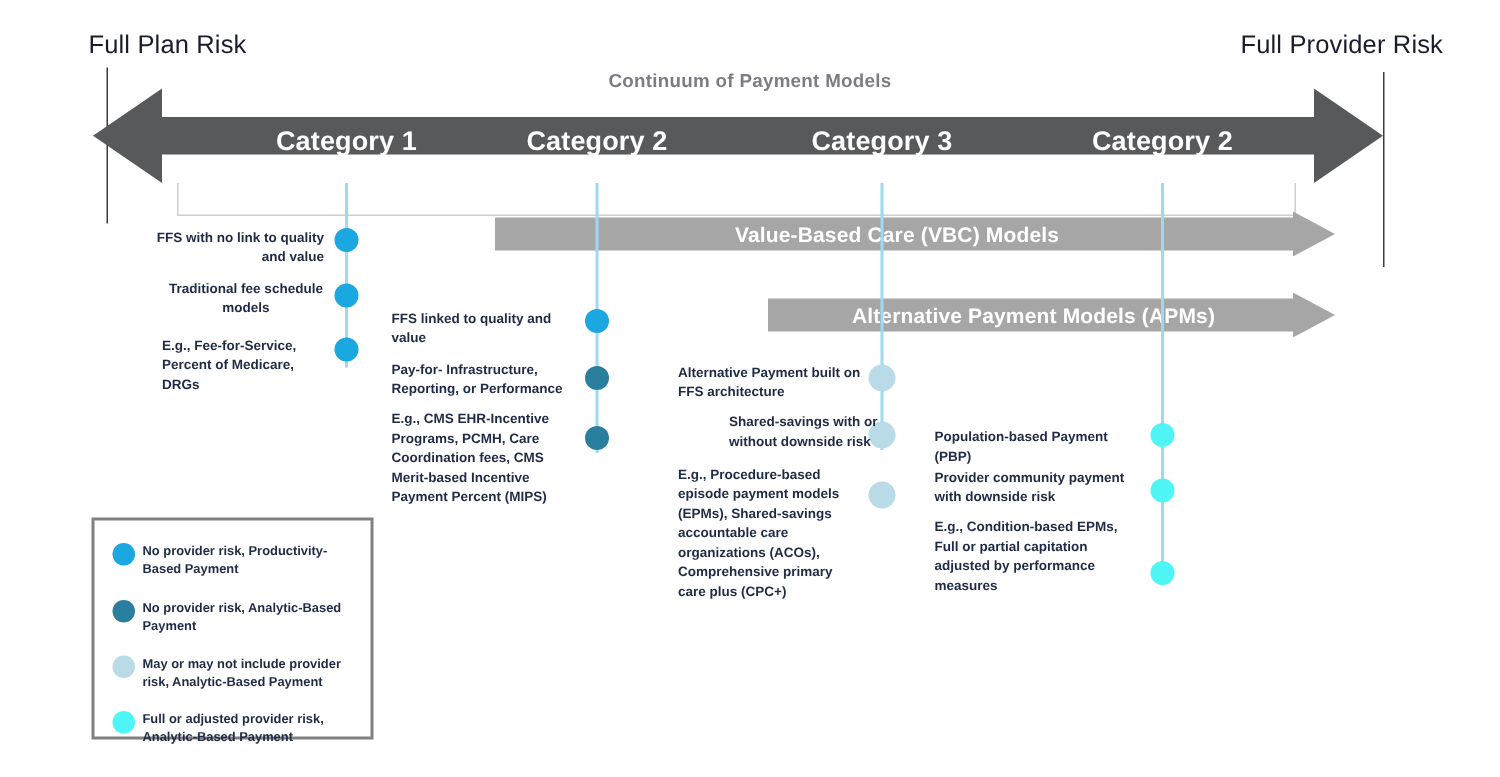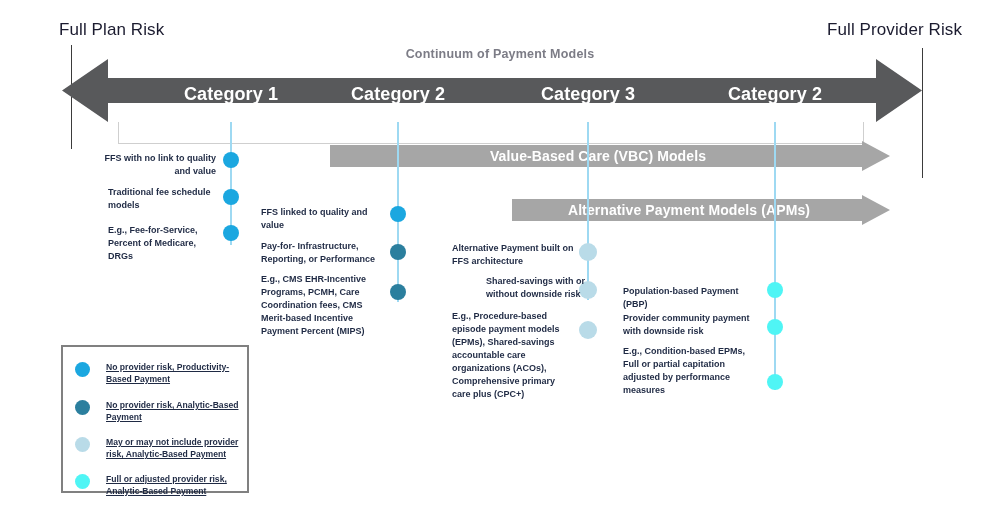--- a/index.html
+++ b/index.html
@@ -125,27 +125,26 @@
     position:absolute;
     left:12px;
     display:flex;
     align-items:flex-start;
   }
   .legend-swatch{
     width:15px;height:15px;border-radius:50%;
     flex:0 0 auto;margin-top:1px;
   }
   .legend-text{
-    margin-left:16px;
+    margin-left:5px;
     font-size:8.6px;
     font-weight:bold;
     line-height:12px;
     color:#1f2a44;
     width:135px;
-    text-decoration:underline;
   }
 </style>
 </head>
 <body>
 
 <div id="stage">
 
   <div class="endpoint-label" id="lbl-plan-risk">Full Plan Risk</div>
   <div class="endpoint-label" id="lbl-provider-risk">Full Provider Risk</div>
 
@@ -197,21 +196,21 @@
       <div class="dot" style="left: 398px; top: 292px; width: 16px; height: 16px; background: rgb(43, 127, 158);"></div>
       <div class="dot" style="left: 588px; top: 252px; width: 18px; height: 18px; background: rgb(185, 219, 232);"></div>
       <div class="dot" style="left: 588px; top: 290px; width: 18px; height: 18px; background: rgb(185, 219, 232);"></div>
       <div class="dot" style="left: 588px; top: 330px; width: 18px; height: 18px; background: rgb(185, 219, 232);"></div>
       <div class="dot" style="left: 775px; top: 290px; width: 16px; height: 16px; background: rgb(79, 245, 245);"></div>
       <div class="dot" style="left: 775px; top: 327px; width: 16px; height: 16px; background: rgb(79, 245, 245);"></div>
       <div class="dot" style="left: 775px; top: 382px; width: 16px; height: 16px; background: rgb(79, 245, 245);"></div>
     </div>
   <div id="texts-layer">
       <div class="col-text" style="left: 104px; top: 152px; width: 112px; text-align: right; color: rgb(31, 42, 68);">FFS with no link to quality and value</div>
-      <div class="col-text" style="left: 108px; top: 186px; width: 112px; text-align: left; color: rgb(31, 42, 68);">Traditional fee schedule models</div>
+      <div class="col-text" style="left: 108px; top: 186px; width: 112px; text-align: center; color: rgb(31, 42, 68);">Traditional fee schedule models</div>
       <div class="col-text" style="left: 108px; top: 224px; width: 112px; text-align: left; color: rgb(31, 42, 68);">E.g., Fee-for-Service, Percent of Medicare, DRGs</div>
       <div class="col-text" style="left: 261px; top: 206px; width: 118px; text-align: left; color: rgb(31, 42, 68);">FFS linked to quality and value</div>
       <div class="col-text" style="left: 261px; top: 240px; width: 118px; text-align: left; color: rgb(31, 42, 68);">Pay-for- Infrastructure, Reporting, or Performance</div>
       <div class="col-text" style="left: 261px; top: 273px; width: 118px; text-align: left; color: rgb(31, 42, 68);">E.g., CMS EHR-Incentive Programs, PCMH, Care Coordination fees, CMS Merit-based Incentive Payment Percent (MIPS)</div>
       <div class="col-text" style="left: 452px; top: 242px; width: 122px; text-align: left; color: rgb(31, 42, 68);">Alternative Payment built on FFS architecture</div>
       <div class="col-text" style="left: 452px; top: 275px; width: 122px; text-align: left; color: rgb(31, 42, 68); margin-left: 34px;">Shared-savings with or without downside risk</div>
       <div class="col-text" style="left: 452px; top: 310px; width: 122px; text-align: left; color: rgb(31, 42, 68);">E.g., Procedure-based episode payment models (EPMs), Shared-savings accountable care organizations (ACOs), Comprehensive primary care plus (CPC+)</div>
       <div class="col-text" style="left: 623px; top: 285px; width: 140px; text-align: left; color: rgb(31, 42, 68);">Population-based Payment (PBP)</div>
       <div class="col-text" style="left: 623px; top: 312px; width: 140px; text-align: left; color: rgb(31, 42, 68);">Provider community payment with downside risk</div>
       <div class="col-text" style="left: 623px; top: 345px; width: 140px; text-align: left; color: rgb(31, 42, 68);">E.g., Condition-based EPMs, Full or partial capitation adjusted by performance measures</div>

